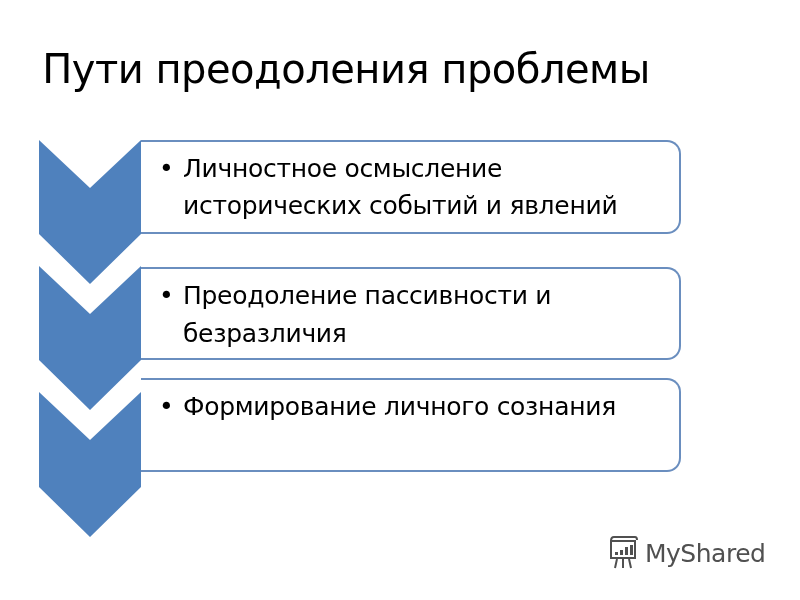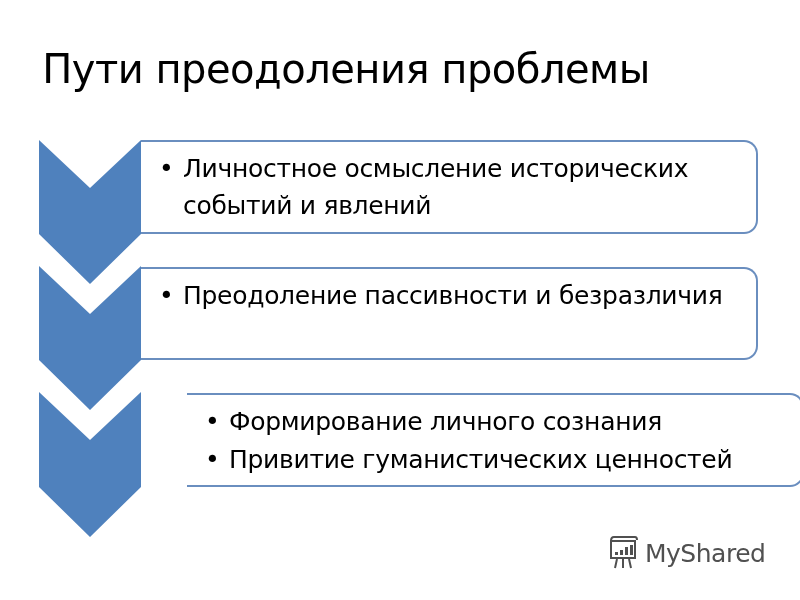--- a/index.html
+++ b/index.html
@@ -1,26 +1,26 @@
 <!DOCTYPE html>
 <html><head>
 <meta charset="utf-8">
 <style>
   html, body { margin: 0; padding: 0; }
   body { width: 800px; height: 600px; background: #ffffff; position: relative; overflow: hidden; font-family: "DejaVu Sans", "Liberation Sans", sans-serif; }
   .title { position: absolute; left: 0; top: 46px; width: 692px; text-align: center; font-size: 40px; color: #000; letter-spacing: -0.5px; }
   .chevrons { position: absolute; left: 0; top: 0; }
-  .box { position: absolute; left: 141px; width: 617px; background: #fff; border: 2px solid #6a8ebf; border-left: none; border-radius: 0 14px 14px 0; box-sizing: border-box; padding: 8px 10px 0 16px; }
+  .box { position: absolute; left: 141px; width: 540px; background: #fff; border: 2px solid #6a8ebf; border-left: none; border-radius: 0 14px 14px 0; box-sizing: border-box; padding: 8px 10px 0 16px; }
   .box ul { list-style: none; margin: 0; padding: 0; }
   .box li { font-size: 25px; line-height: 38px; color: #000; position: relative; padding-left: 26px; letter-spacing: -0.3px; }
   .box li::before { content: "•"; position: absolute; left: 2px; top: 0; }
   .b1 { top: 140px; height: 94px; }
   .b1 li { line-height: 37px; }
   .b2 { top: 267px; height: 93px; }
-  .b3 { top: 393px; height: 94px; margin-left: 46px; }
+  .b3 { top: 378px; height: 94px; }
   .logo { position: absolute; left: 607px; top: 536px; display: flex; align-items: center; gap: 6px; justify-content: center; }
   .logo-text { font-size: 25px; color: #505050; font-family: "DejaVu Sans", sans-serif; letter-spacing: -0.5px; }
 </style>
 </head>
 <body>
 
 <div class="title">Пути преодоления проблемы</div>
 
 <svg class="chevrons" width="800" height="600">
   <polygon fill="#4f81bd" points="39,140 90,188 141,140 141,234 90,284 39,234"></polygon>
@@ -36,21 +36,20 @@
 
 <div class="box b2">
   <ul>
     <li>Преодоление пассивности и безразличия</li>
   </ul>
 </div>
 
 <div class="box b3">
   <ul>
     <li>Формирование личного сознания</li>
-    <li>Привитие гуманистических ценностей</li>
   </ul>
 </div>
 
 <div class="logo">
   <svg width="32" height="34" viewBox="0 0 32 34">
     <rect x="4" y="5" width="24" height="17" fill="none" stroke="#505050" stroke-width="2"></rect>
     <path d="M4 5 Q4 1 7 1 L28 1 Q30 1 30 4" fill="none" stroke="#505050" stroke-width="2"></path>
     <rect x="8" y="16" width="3" height="3" fill="#505050"></rect>
     <rect x="13" y="14" width="3" height="5" fill="#505050"></rect>
     <rect x="18" y="11" width="3" height="8" fill="#505050"></rect>

